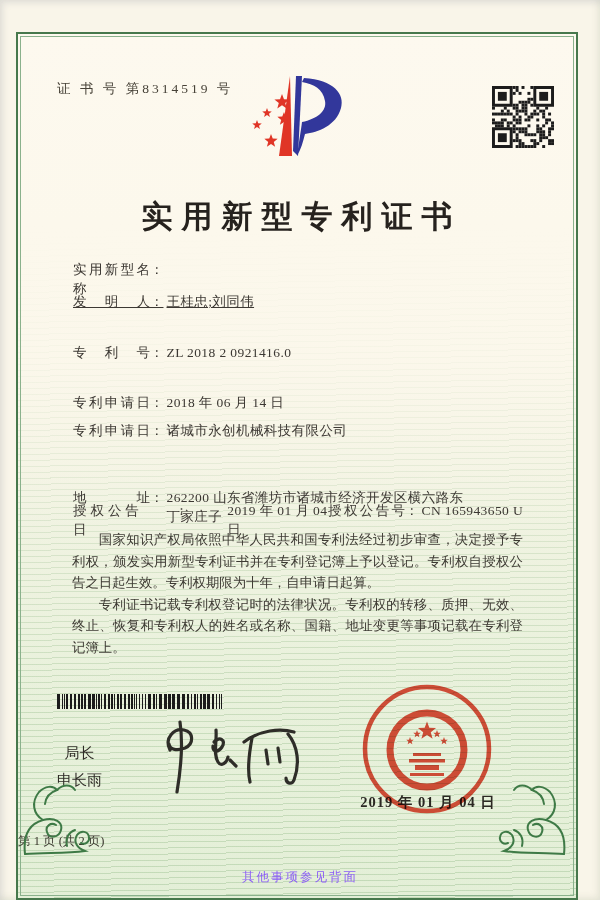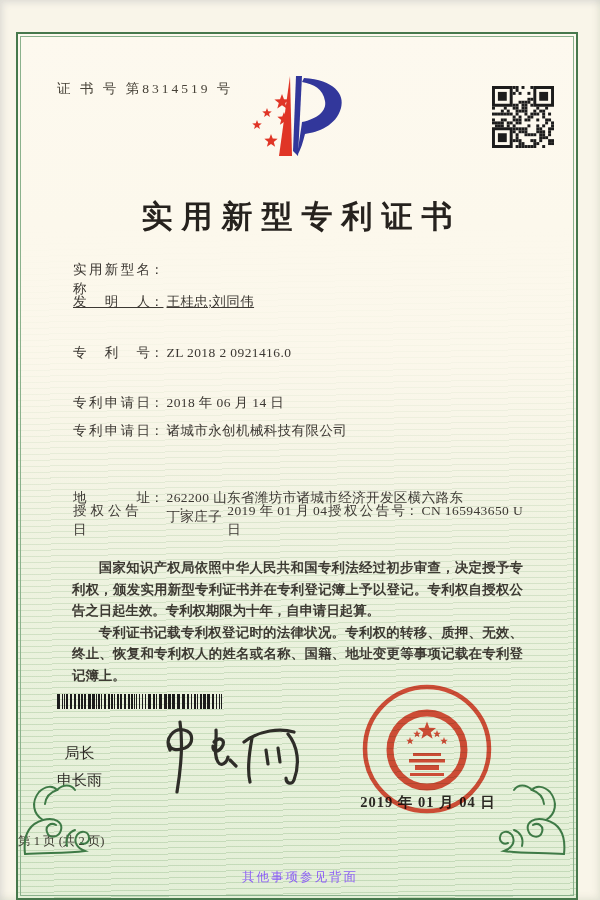--- a/index.html
+++ b/index.html
@@ -253,21 +253,21 @@
         <span class="sep">：</span>
       <span class="val">2019 年 01 月 04 日</span>
     </span>
     <span class="pair">
       <span class="lbl">授权公告号</span>
         <span class="sep">：</span>
       <span class="val">CN 165943650 U</span>
     </span>
   </div>
 
-  <div class="paras" style="top:523px;font-weight:bold;">
+  <div class="paras" style="top:495px;">
     <p>国家知识产权局依照中华人民共和国专利法经过初步审查，决定授予专利权，颁发实用新型专利证书并在专利登记簿上予以登记。专利权自授权公告之日起生效。专利权期限为十年，自申请日起算。</p>
     <p>专利证书记载专利权登记时的法律状况。专利权的转移、质押、无效、终止、恢复和专利权人的姓名或名称、国籍、地址变更等事项记载在专利登记簿上。</p>
   </div>
 
   <svg class="barcode" id="barcode" width="168" height="15" viewBox="0 0 168 15" style="left:39px;top:660px;">
       <rect x="0" y="0" width="3" height="15" fill="#1b1b1b"></rect>
       <rect x="5" y="0" width="1" height="15" fill="#1b1b1b"></rect>
       <rect x="7" y="0" width="1" height="15" fill="#1b1b1b"></rect>
       <rect x="9" y="0" width="2" height="15" fill="#1b1b1b"></rect>
       <rect x="13" y="0" width="2" height="15" fill="#1b1b1b"></rect>

